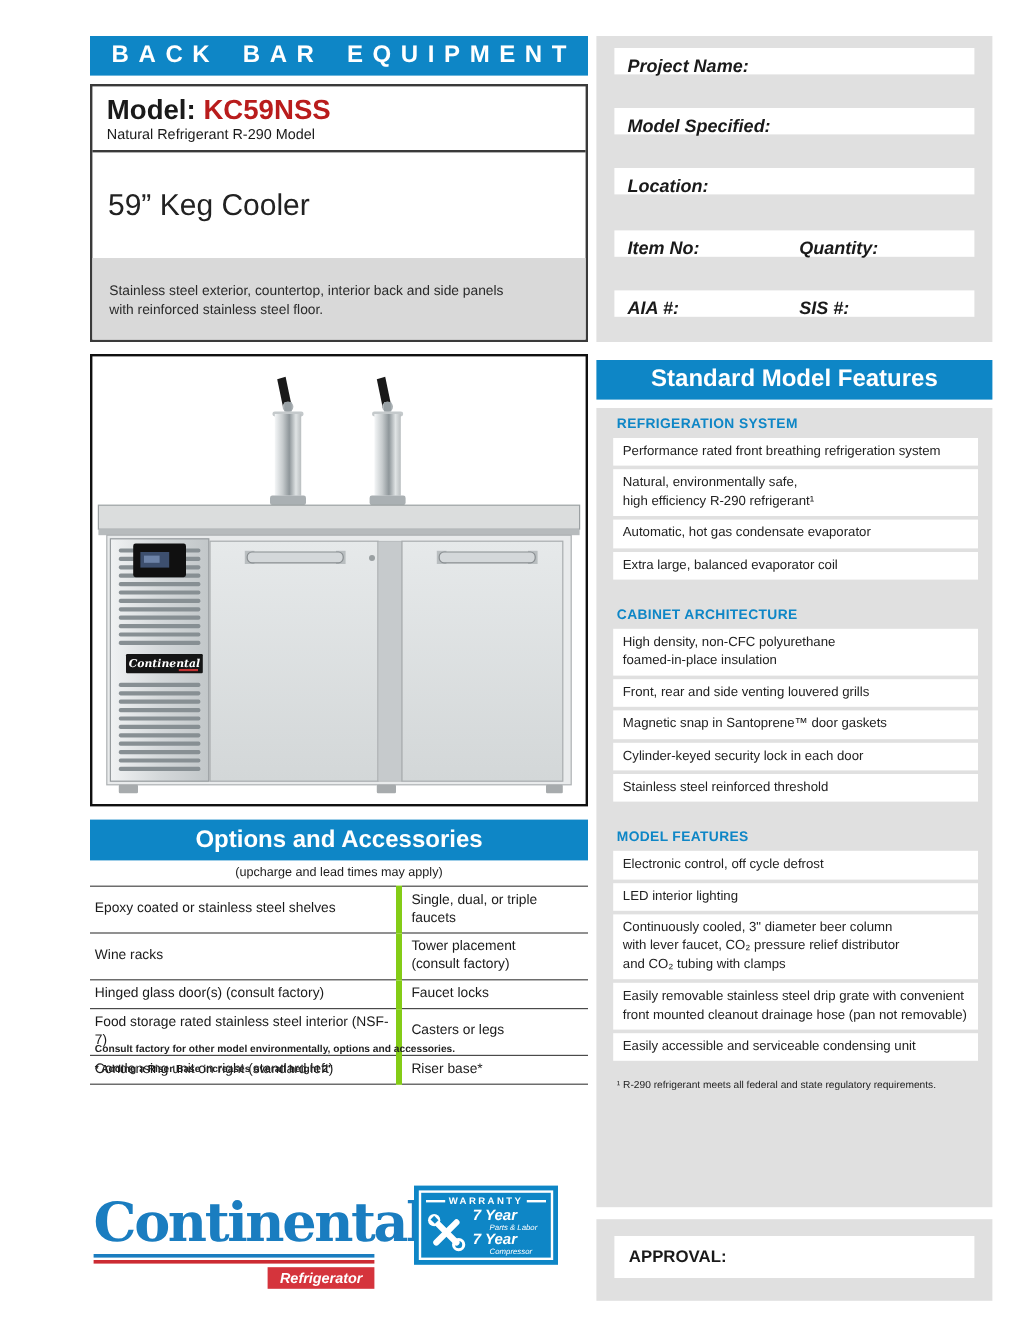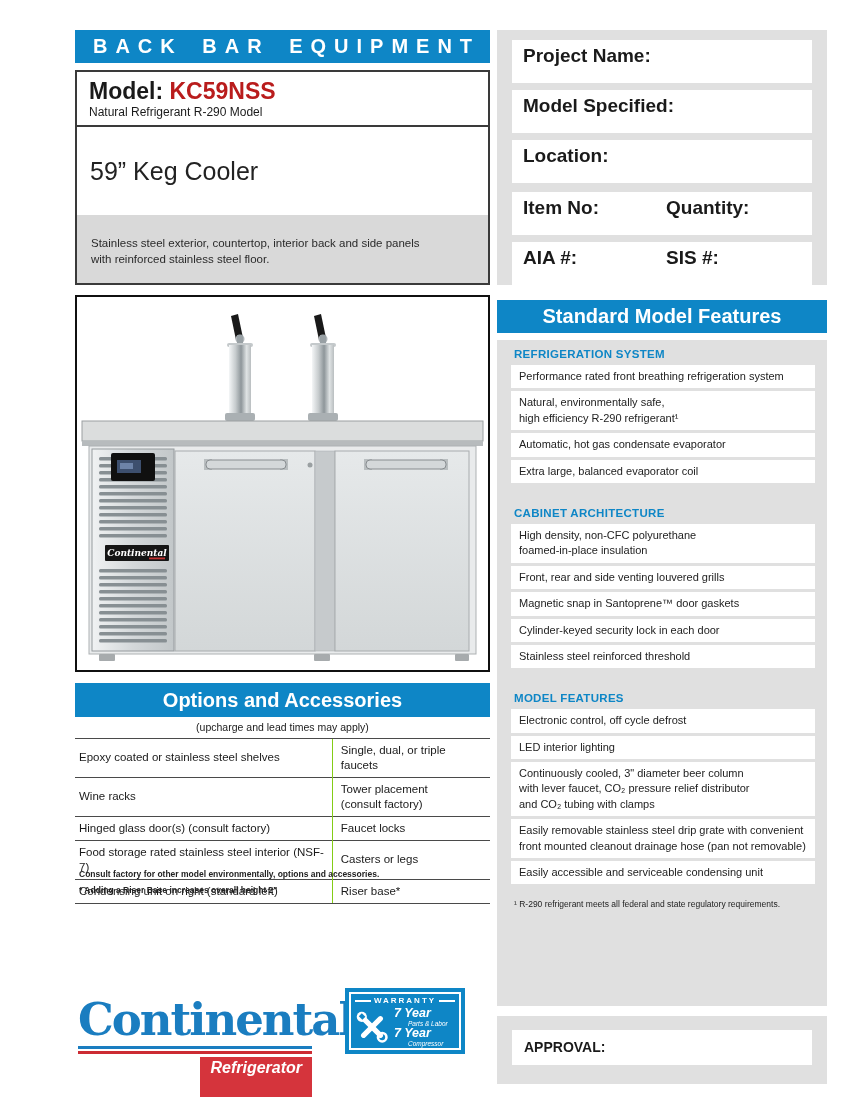--- a/index.html
+++ b/index.html
@@ -51,31 +51,31 @@
   }
   .options-table {
     position:absolute; left:75px; top:738px; width:415px;
     border-collapse:collapse; font-size:11.5px;
   }
   .options-table td {
     border-top:1px solid #4a4a4a; padding:4px 6px 4px 4px; vertical-align:middle;
     line-height:1.3; white-space:pre-line;
   }
   .options-table tr:last-child td { border-bottom:1px solid #4a4a4a; }
-  .options-table td.opt-right { border-left:1px solid #84cc16; width:38%; padding-left:8px; }
+  .options-table td.opt-right { border-left:5px solid #84cc16; width:38%; padding-left:8px; }
   .options-footnotes {
     position:absolute; left:79px; top:866px; width:400px;
     font-size:8.5px; font-weight:bold; line-height:1.9; color:#222;
   }
 
   
   .spec-panel { position:absolute; left:497px; top:30px; width:330px; height:255px; background:#e0e0e0; }
   .spec-box {
-    position:absolute; left:15px; width:300px; height:43px; background:#fff;
-    font-weight:bold; font-size:19px; line-height:31px; padding-left:11px;
+    position:absolute; left:15px; width:300px; height:22px; background:#fff;
+    font-weight:bold; font-size:15px; line-height:31px; padding-left:11px;font-style:italic;
   }
   .spec-box .second-label { position:absolute; left:154px; top:0; }
 
   
   .features-panel {
     position:absolute; left:497px; top:340px; width:330px; height:666px; background:#e0e0e0;
   }
   .fsec-heading {
     margin:8px 16px 5px 17px; color:#0e86c6; font-weight:bold; font-size:11.5px; letter-spacing:0.3px;
   }
@@ -97,21 +97,21 @@
   .logo-block { position:absolute; left:78px; top:984px; width:234px; }
   .logo-name {
     font-family:"DejaVu Serif", serif; font-weight:bold; color:#1a7dc0;
     font-size:45px; line-height:48px; letter-spacing:-2px; white-space:nowrap;
   }
   .logo-reg { font-size:14px; vertical-align:22px; letter-spacing:0; }
   .logo-rule-blue { height:3px; background:#1a7dc0; margin-top:2px; }
   .logo-rule-red { height:3px; background:#cc2b33; margin-top:2px; }
   .logo-sub-box {
     float:right; margin-top:3px; background:#d5343c; color:#fff;
-    font-style:italic; font-weight:bold; font-size:16px; padding:2px 10px 20px;
+    font-style:italic; font-weight:bold; font-size:12px; padding:2px 10px 2px;
   }
 
   
   .warranty-badge {
     position:absolute; left:345px; top:988px; width:120px; height:66px;
     background:#0e86c6; padding:4px;
   }
   .warranty-inner { border:2px solid #fff; height:100%; padding:2px 4px 0; }
   .warranty-head { display:flex; align-items:center; gap:3px; }
   .warranty-head .dash { flex:1; height:2px; background:#fff; }

